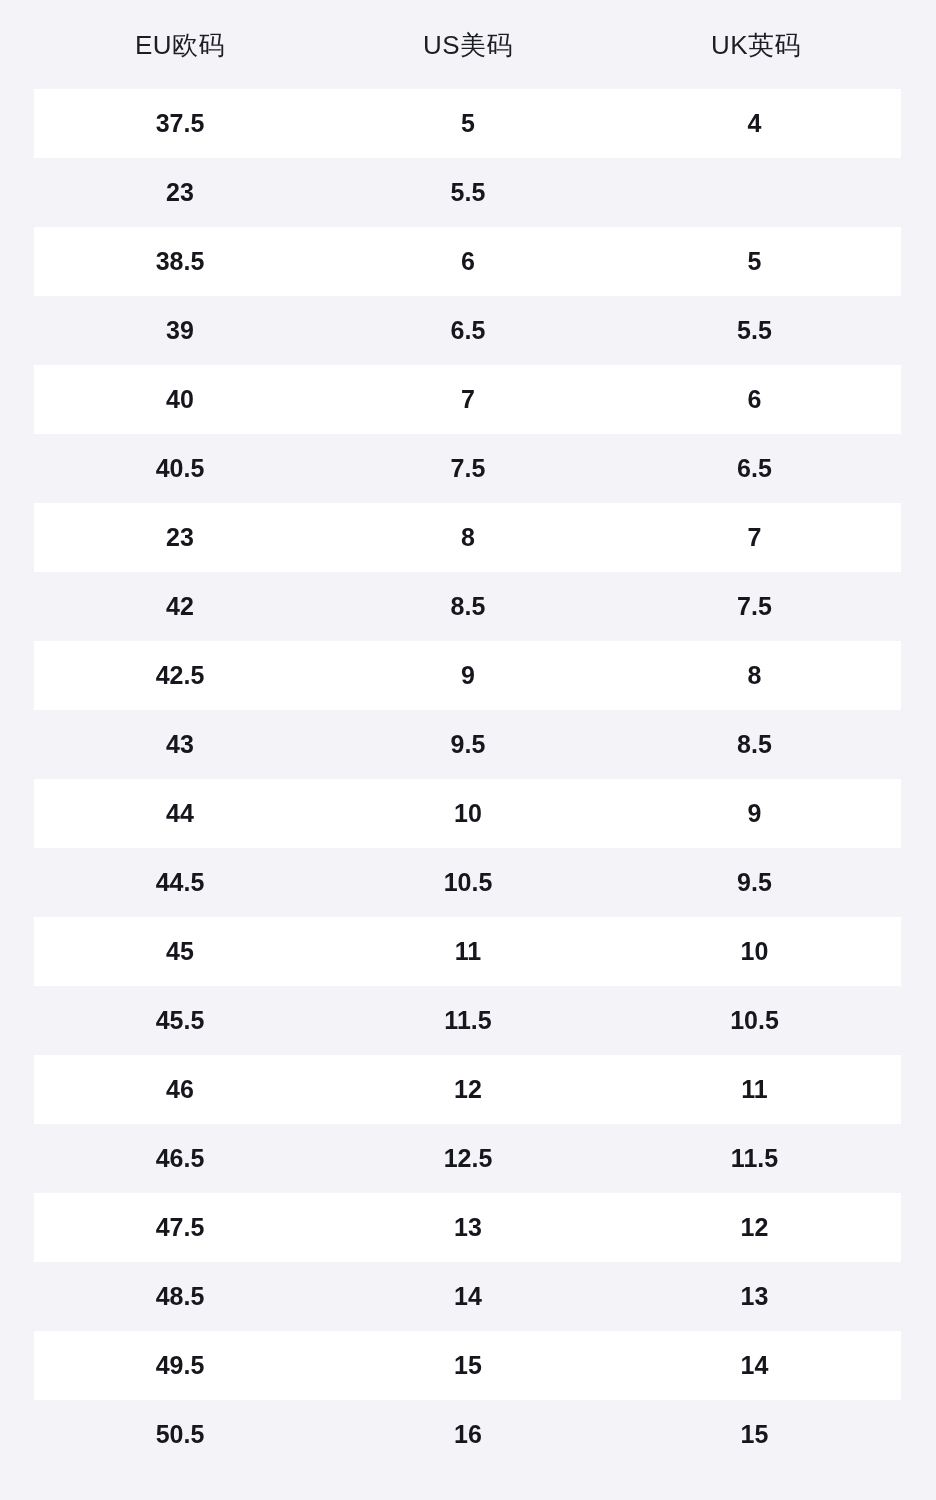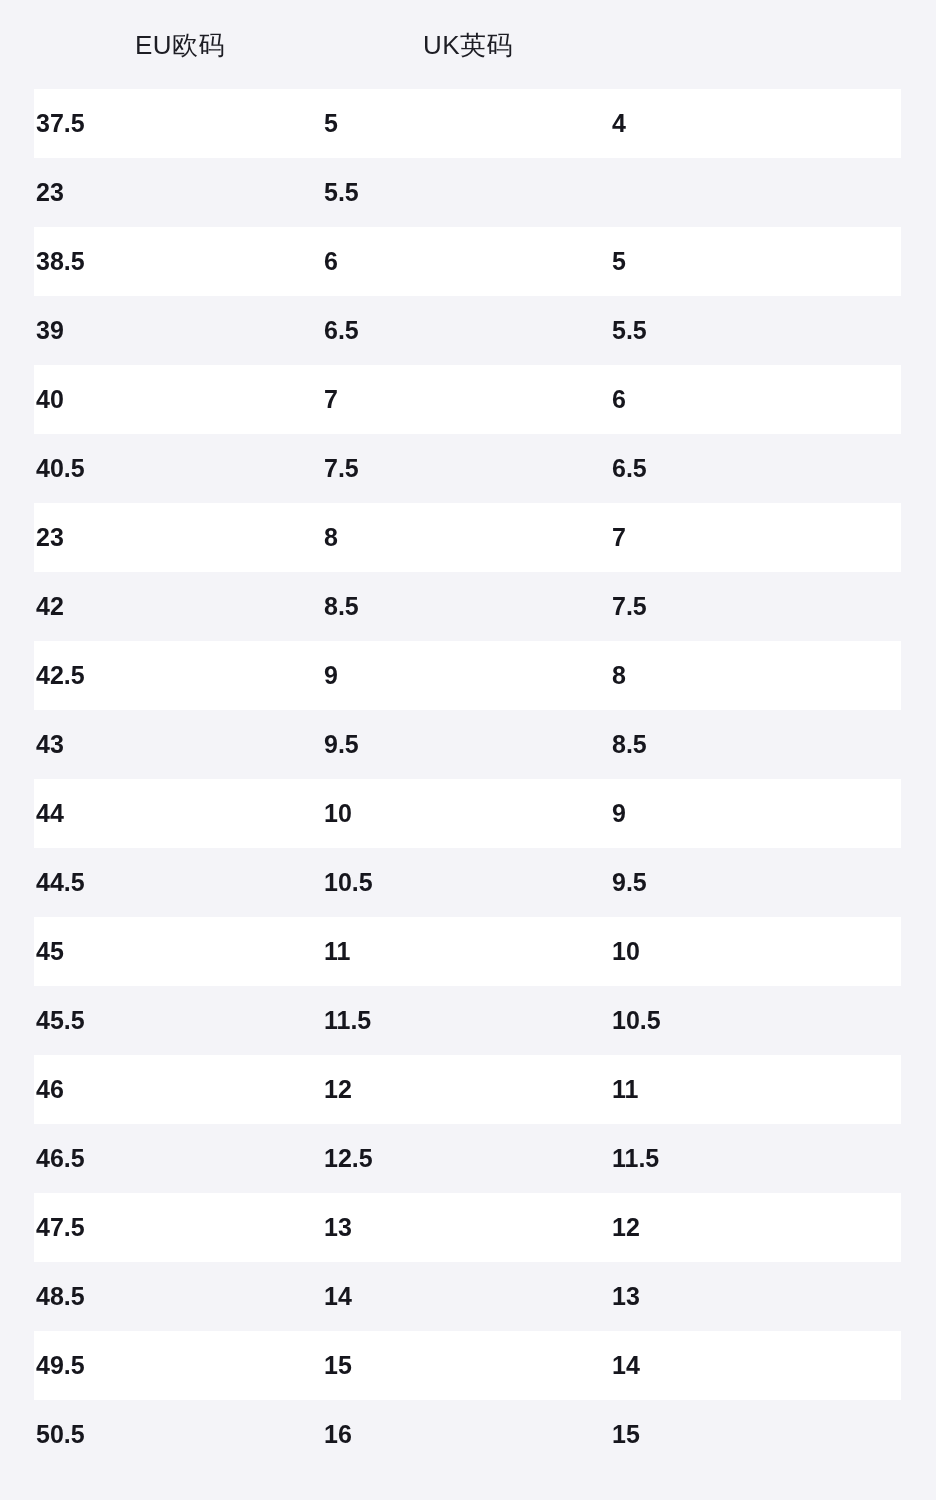--- a/index.html
+++ b/index.html
@@ -54,36 +54,37 @@
     box-sizing: border-box;
   }
   .data-row.striped-white {
     background: #ffffff;
   }
   .data-row.striped-gray {
     background: transparent;
   }
   .data-row .cell {
     flex: 0 0 288px;
-    text-align: left;
+    text-align: center;
     font-size: 25px;
     font-weight: 700;
     color: #16161d;
     line-height: 1;
   }
   .data-row .cell.col-0 { margin-left: 2px; }
   .data-row .cell.col-2 { flex: 0 0 285px; }
 </style>
 </head>
 <body>
 
 <div class="size-table">
 
   <div class="table-header">
       <div class="cell col-0">EU欧码</div>
+      <div class="cell col-1">US美码</div>
       <div class="cell col-2">UK英码</div>
     </div>
 
   <div class="table-body">
       <div class="data-row striped-white">
         <div class="cell col-0">37.5</div>
         <div class="cell col-1">5</div>
         <div class="cell col-2">4</div>
       </div>
       <div class="data-row striped-gray">

